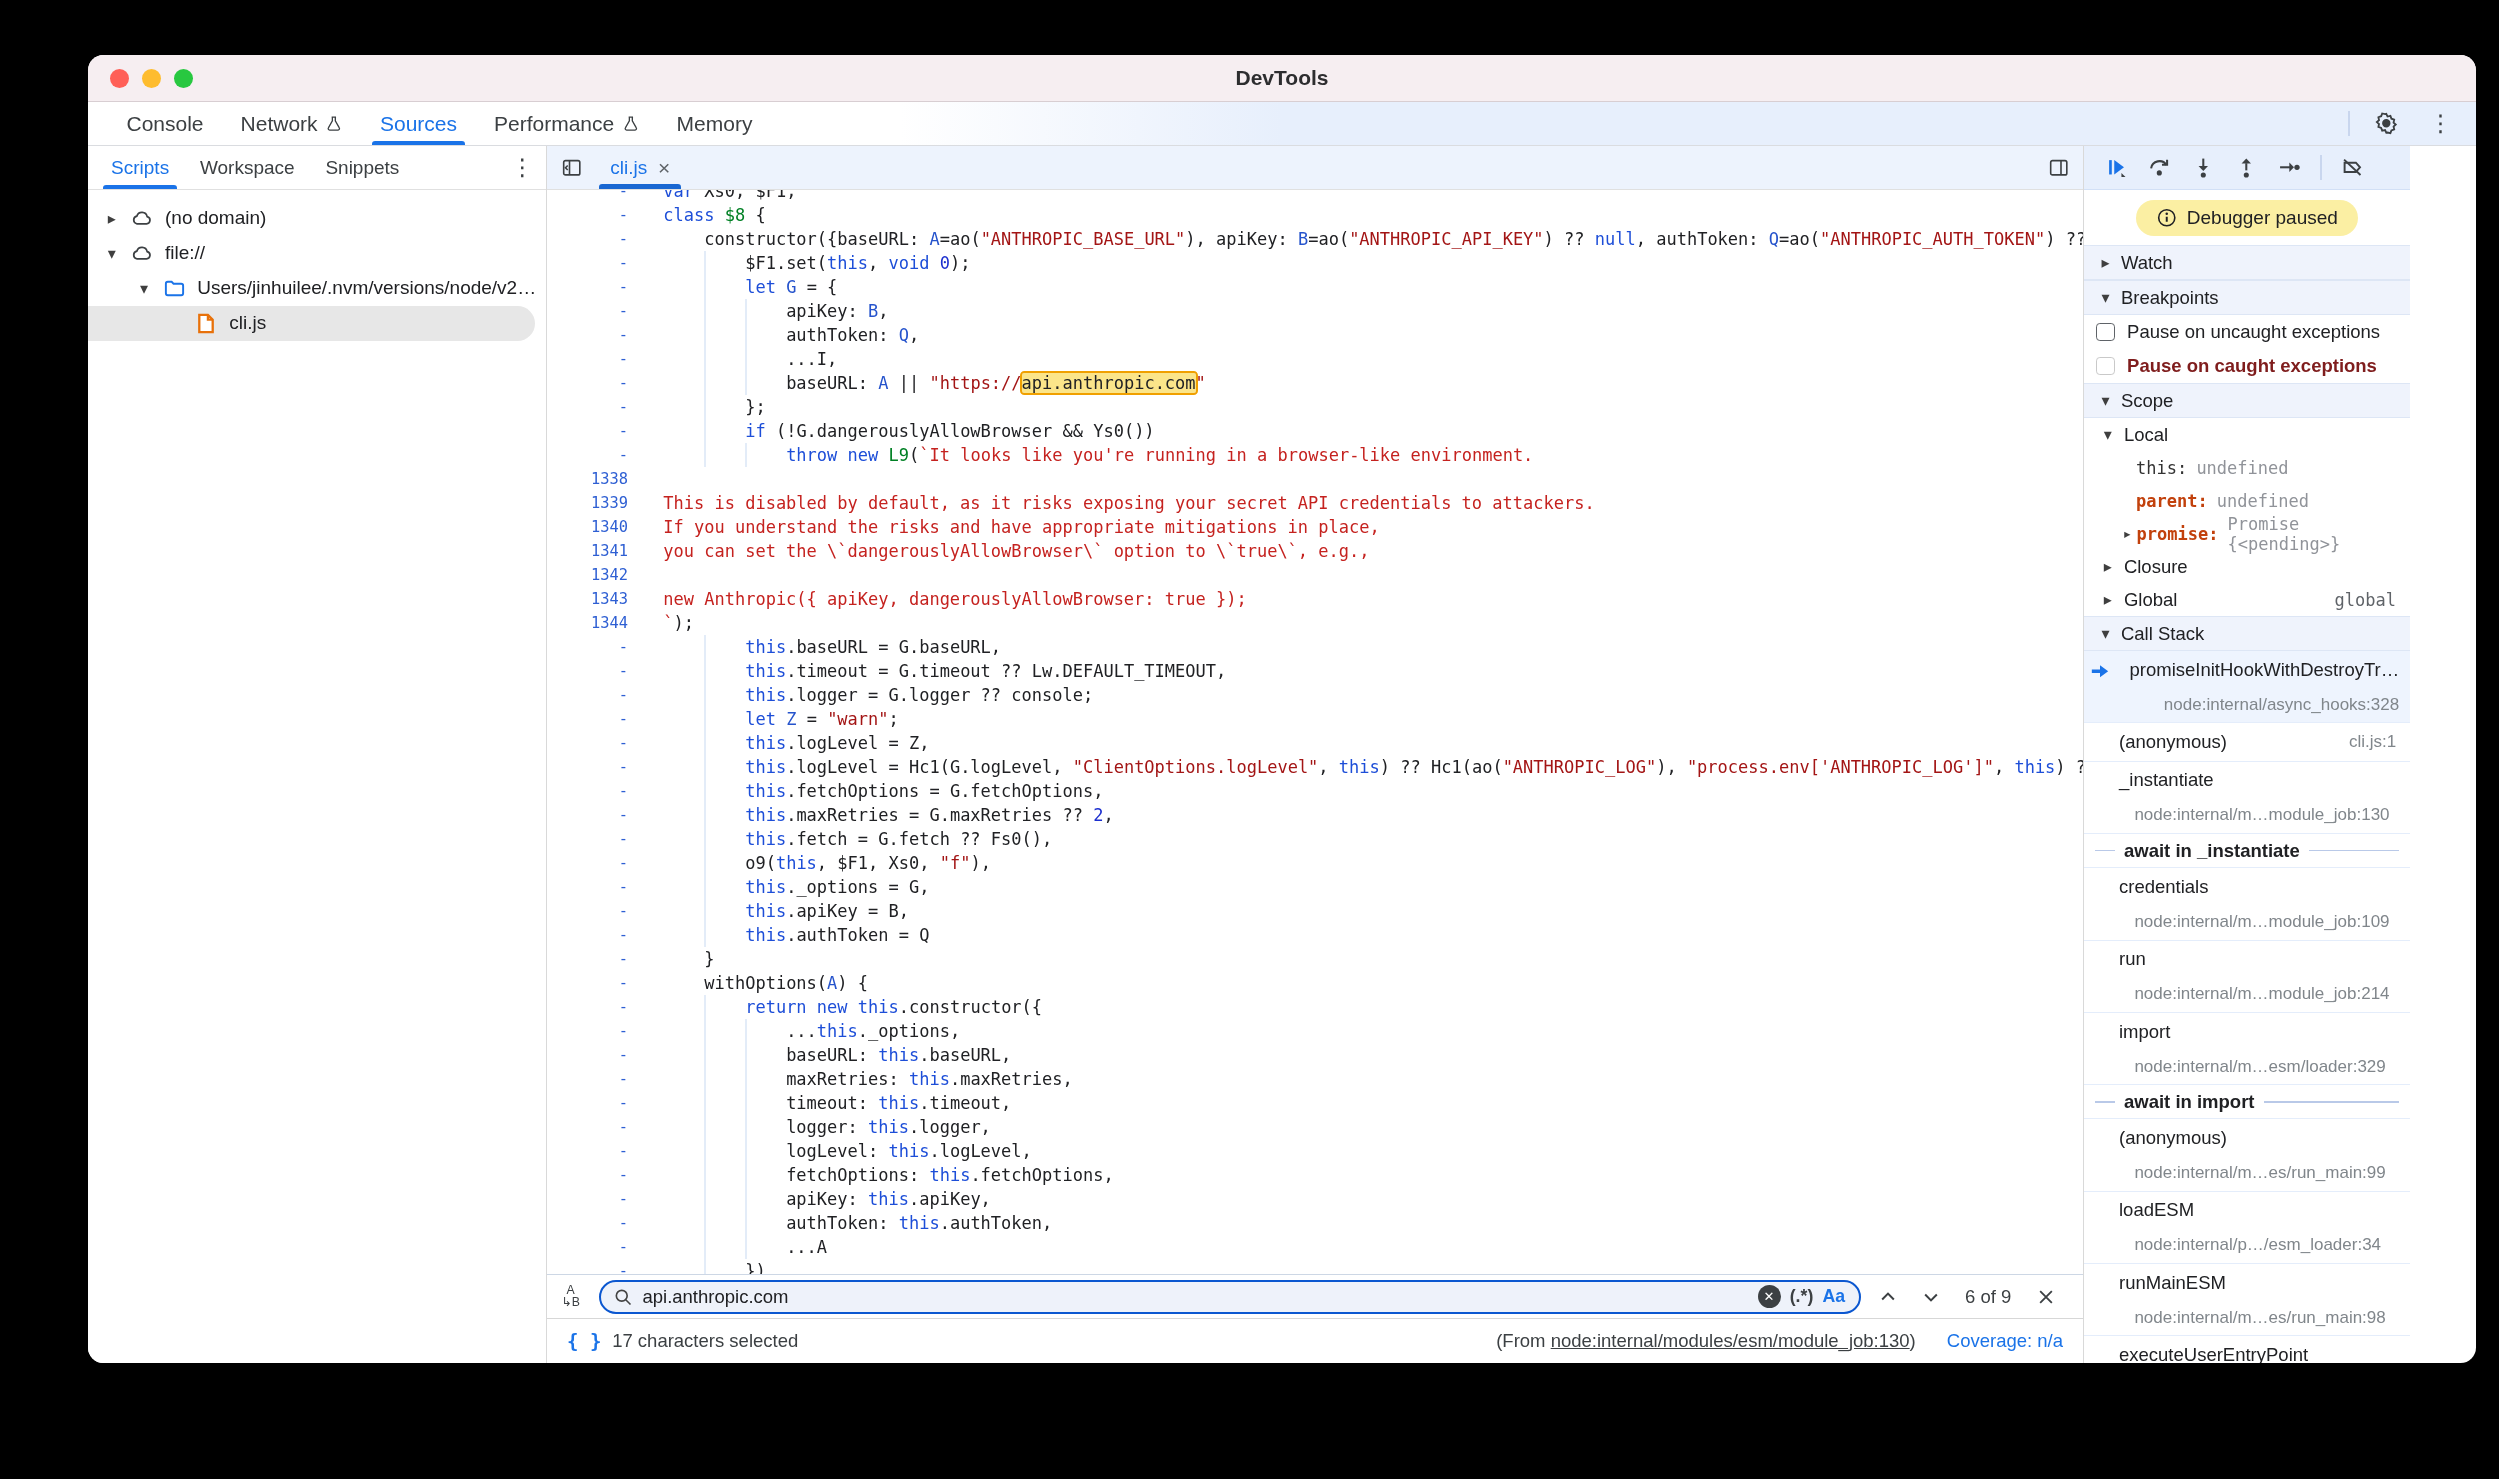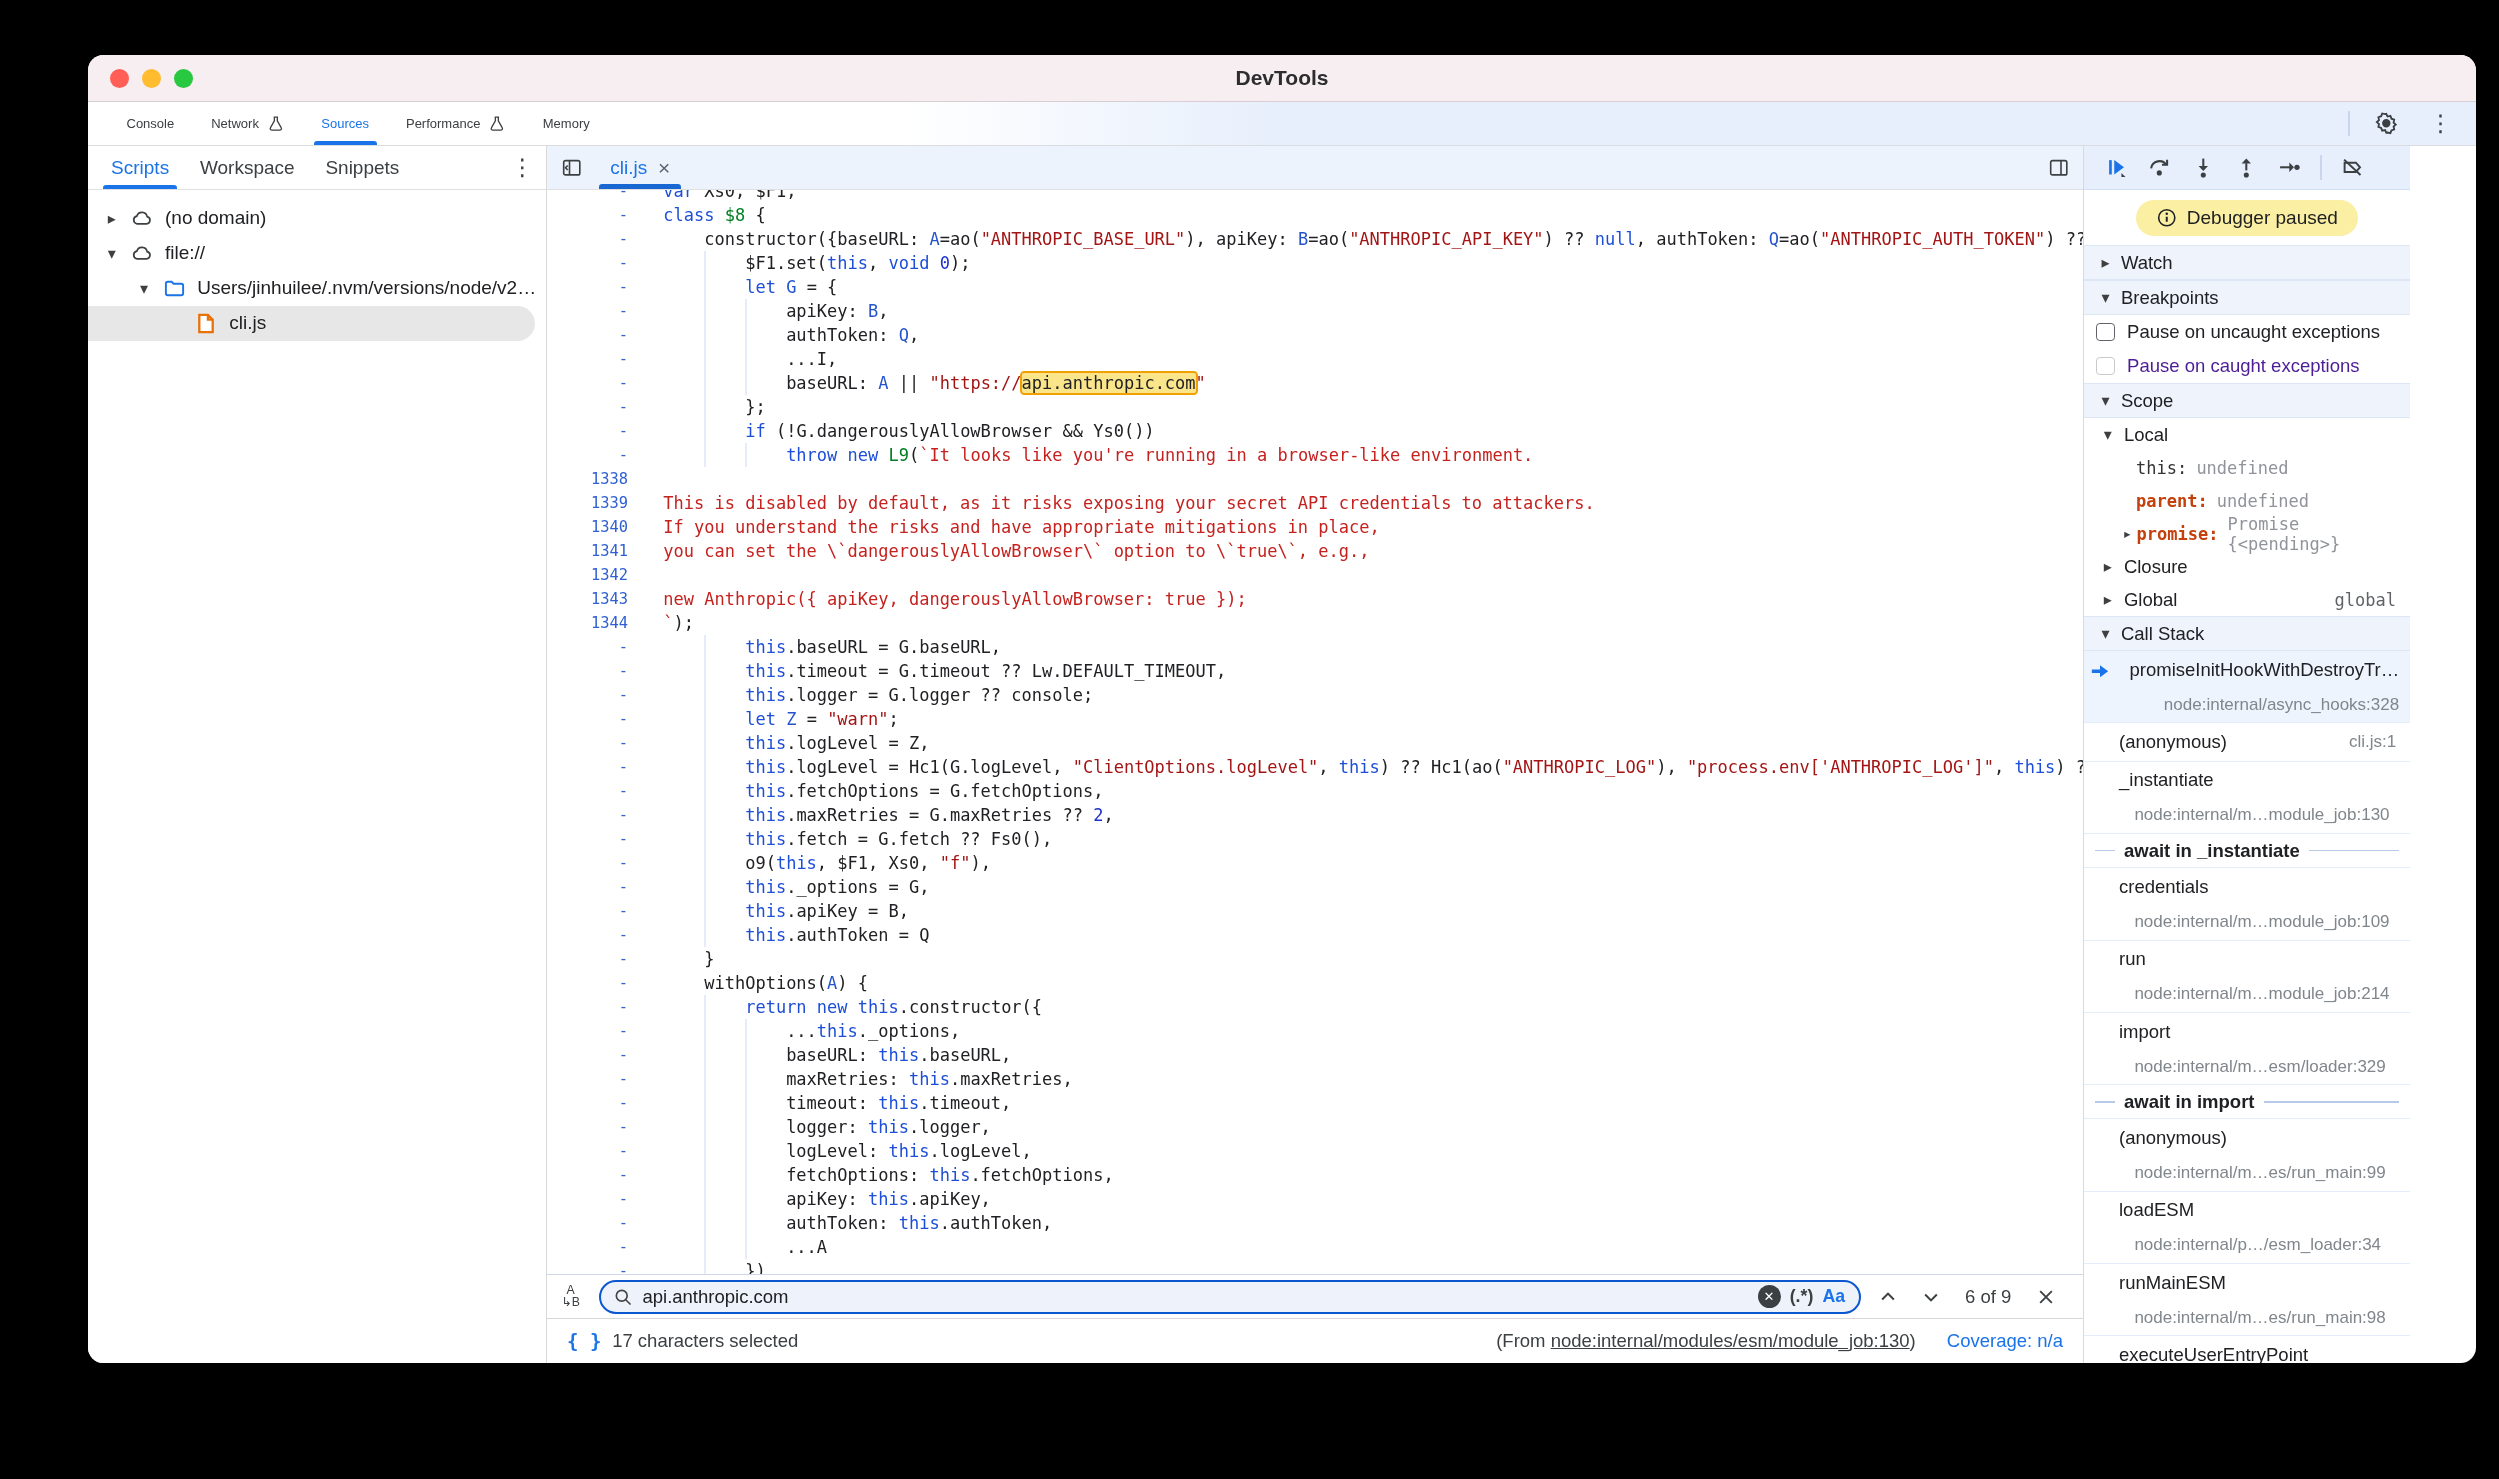--- a/index.html
+++ b/index.html
@@ -15,21 +15,21 @@
   .light { width:19px; height:19px; border-radius:50%; }
   .l-close{background:#ff5f57}.l-min{background:#febc2e}.l-max{background:#28c840}
   .win-title { position:absolute; left:0; right:0; text-align:center;
     font-size:21px; font-weight:700; color:#2d2d2f; }
   
   .main-toolbar { height:44px; flex:0 0 auto; display:flex; align-items:stretch;
     background:linear-gradient(90deg,#fff 0,#fff 34%,#e7effc 50%,#e7effc 100%);
     border-bottom:1.5px solid #dadce0; }
   .main-tabs { display:flex; margin-left:20px; }
   .main-tab { display:flex; align-items:center; gap:7.7px; padding:0 18.5px;
-    font-size:13px; color:#3c4043; position:relative; cursor:default; }
+    font-size:21px; color:#3c4043; position:relative; cursor:default; }
   .main-tab.active { color:#1a73e8; }
   .main-tab.active::after { content:""; position:absolute; left:10.8px; right:10.8px;
     bottom:0; height:3.8px; background:#1a73e8; border-radius:3.1px 3.1px 0 0; }
   .tb-right { margin-left:auto; display:flex; align-items:center; gap:20px; padding-right:18.5px; }
   .vdiv { width:1.5px; height:24.6px; background:#c9d6ee; }
   .icon-btn { display:flex; align-items:center; justify-content:center; width:34px; height:34px; }
   
   .content { flex:1; display:flex; min-height:0; }
   .col-left { width:459px; flex:0 0 auto; border-right:1.5px solid #d9d9d9; display:flex; flex-direction:column; background:#fff; }
   .col-mid { width:1537px; flex:0 0 auto; border-right:1.5px solid #d9d9d9; display:flex; flex-direction:column; background:#fff; }
@@ -100,21 +100,21 @@
   .paused-pill { background:#fbefa3; border-radius:20px; padding:7px 20px; display:flex;
     align-items:center; gap:9.2px; font-size:19px; color:#202124; }
   .sect-head { height:35px; background:#eff3fc; border-top:1.5px solid #dde6f5;
     border-bottom:1.5px solid #dde6f5; display:flex; align-items:center; padding-left:10.8px;
     font-size:18.5px; color:#202124; gap:4.6px; flex:0 0 auto; }
   .sect-head .caret { width:21.5px; }
   .panel-body { background:#fff; }
   .bp-row { display:flex; align-items:center; gap:12.3px; height:34px; padding-left:12.3px; font-size:18.5px; color:#202124; }
   .cbx { width:18.5px; height:18.5px; border:1.9px solid #5f6368; border-radius:3.8px; background:#fff; flex:0 0 auto; }
   .cbx.disabled { border-color:#c9c9c9; }
-  .bp-row .disabled-label { color:#4c1d95; }
+  .bp-row .disabled-label { color:#7f1d1d;font-weight:bold; }
   .scope-row { display:flex; align-items:center; height:33px; font-size:18.5px; color:#202124; }
   .scope-group { padding-left:10.8px; gap:3.1px; }
   .scope-prop { font-family:"DejaVu Sans Mono", monospace; font-size:17px; }
   .sp-name-magenta { color:#c2410c; font-weight:700; }
   .sp-name-plain { color:#333; }
   .sp-value { color:#909399; margin-left:9.2px; }
   .scope-right { margin-left:auto; padding-right:14px; color:#5f6368; font-family:"DejaVu Sans Mono", monospace; font-size:17px; }
   .cs-row { position:relative; padding:7.7px 10.8px 7.7px 35px; border-bottom:1.5px solid #e4edfb; }
   .cs-row.current { background:#eef4fe;text-align:right; }
   .cs-name { font-size:18.5px; color:#202124; }

